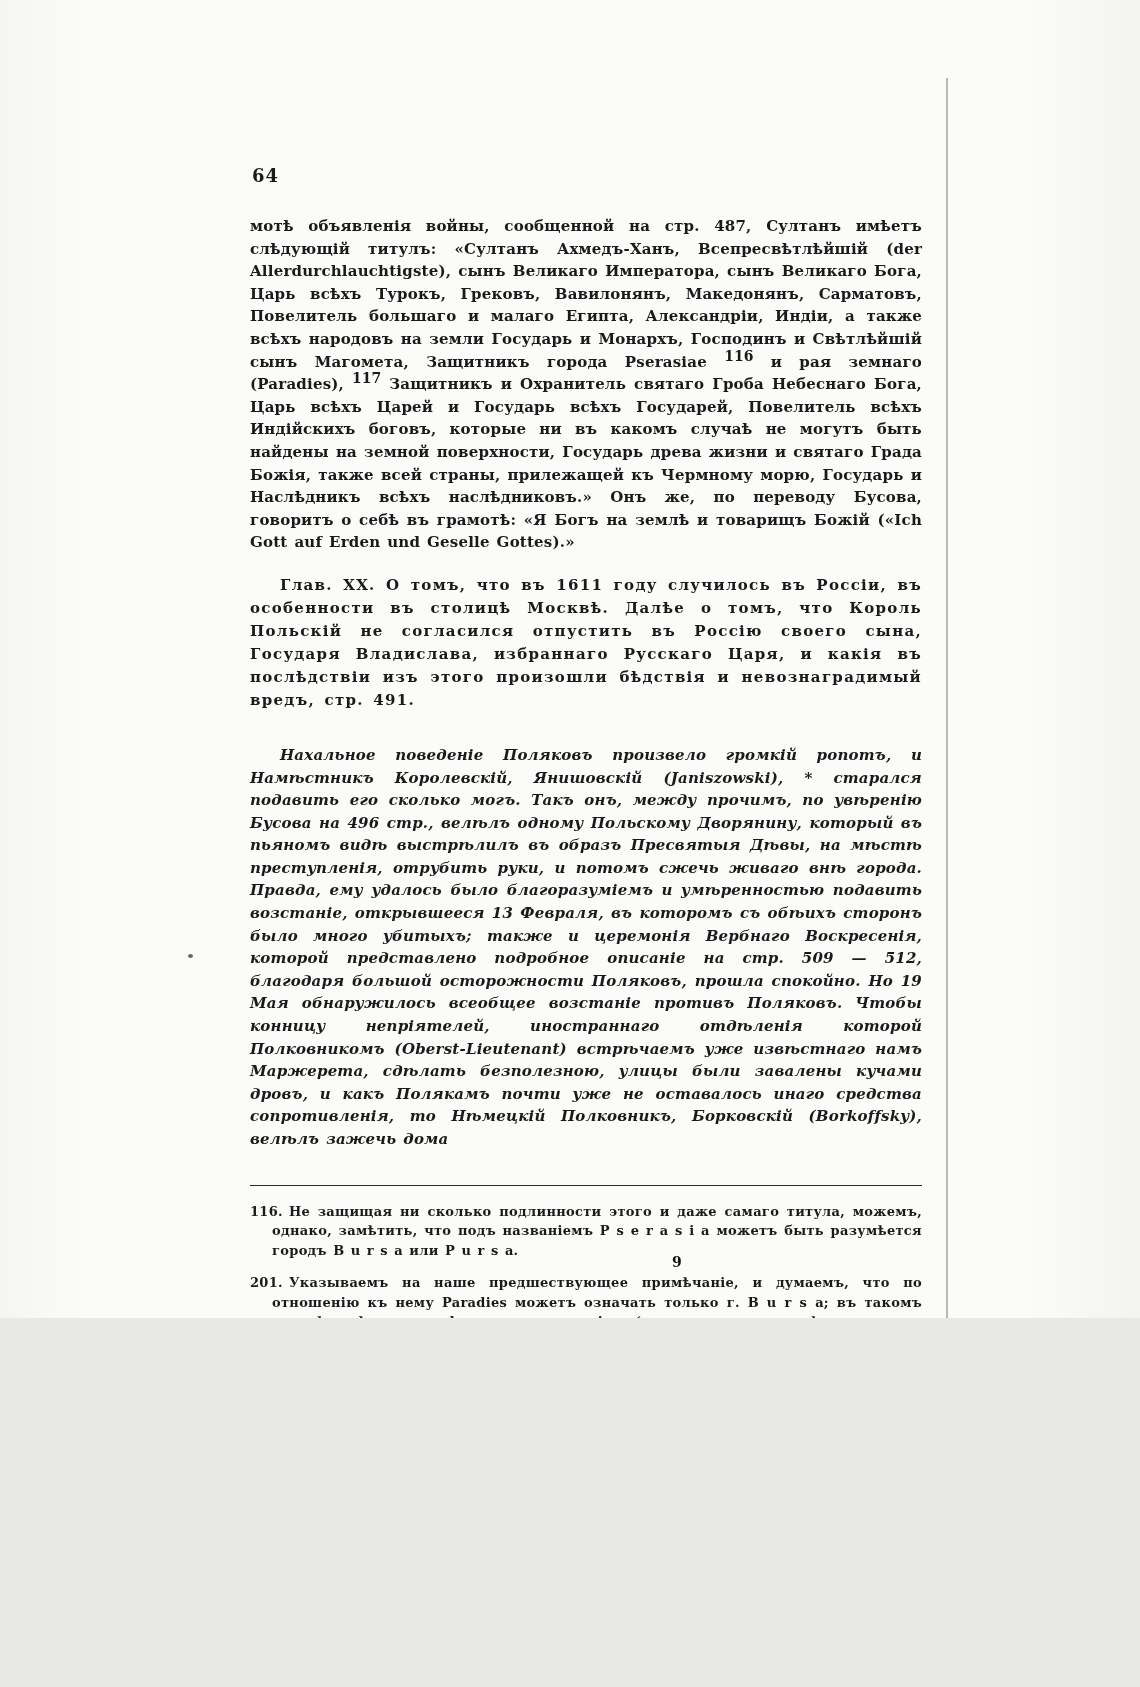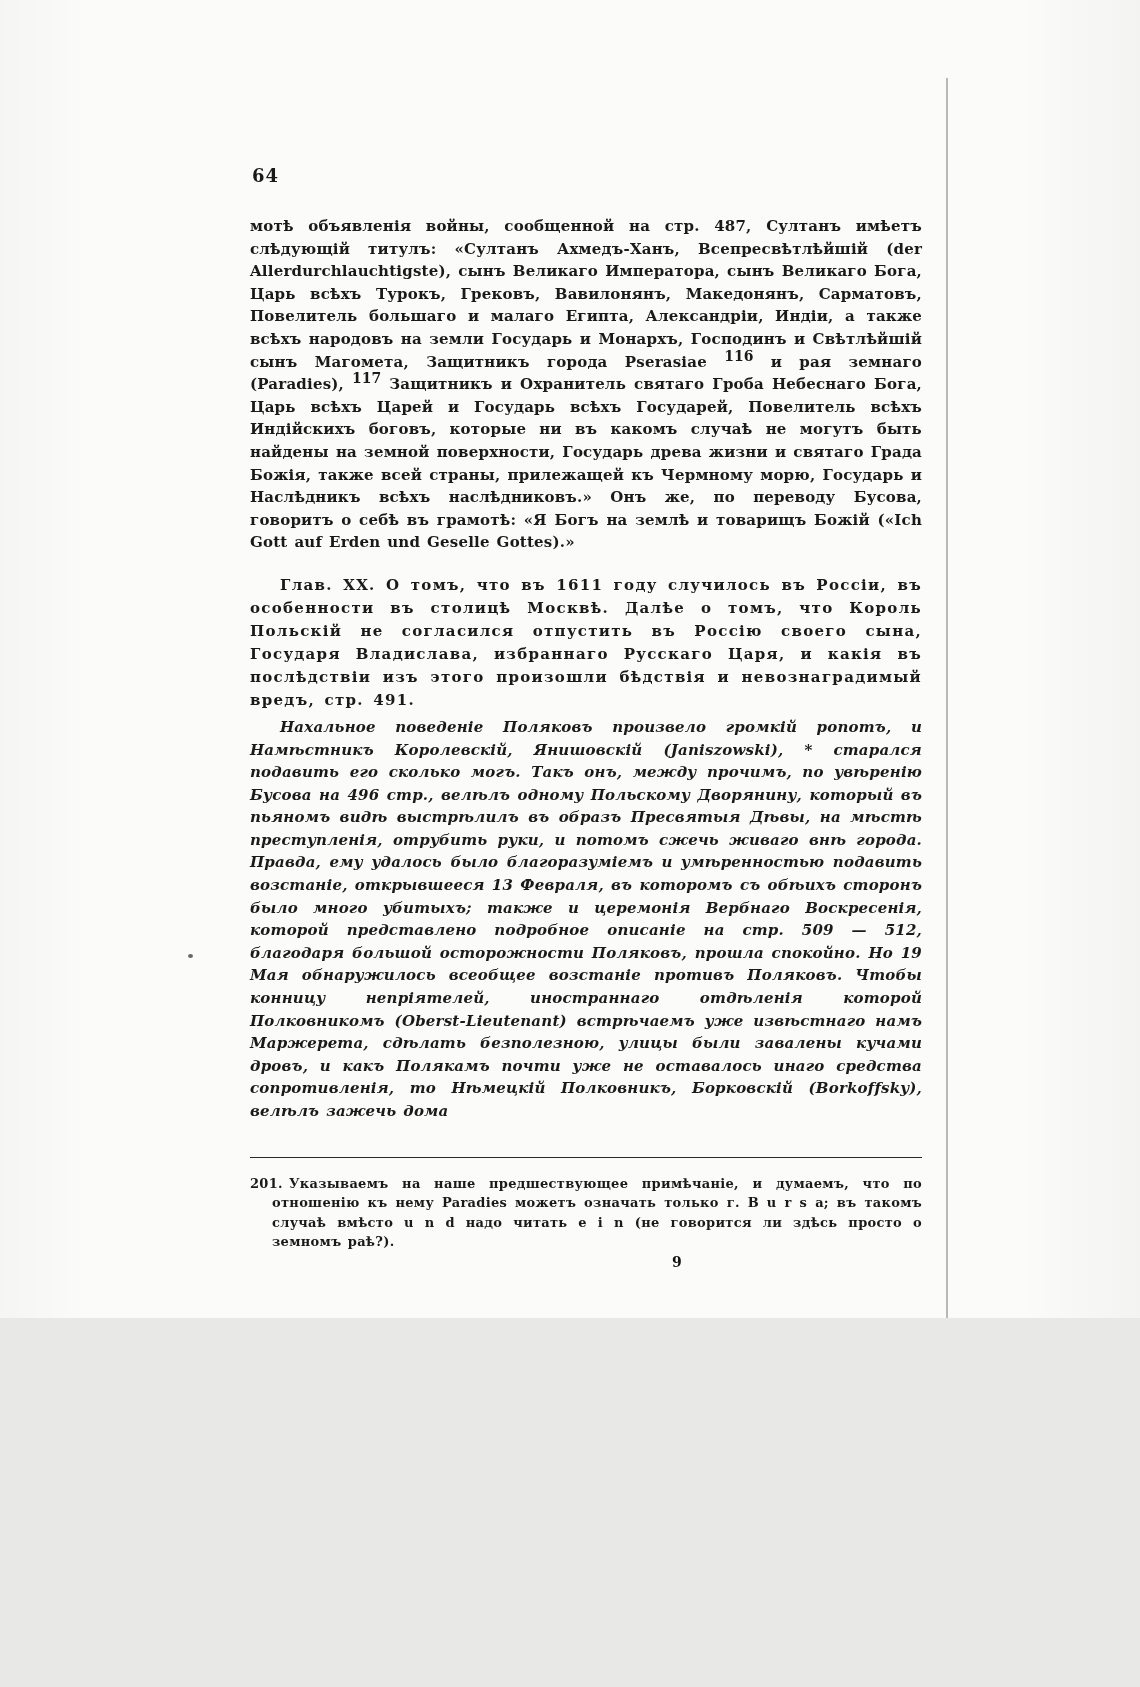--- a/index.html
+++ b/index.html
@@ -63,21 +63,21 @@
     line-height: 22.6px;
     text-align: justify;
     letter-spacing: 0.2px;
     word-spacing: 1.5px;
   }
   .body-par.indent {
     text-indent: 30px;
     font-style: italic;
   }
   .chapter-par {
-    margin: 20px 0 4px 0;
+    margin: 20px 0 32px 0;
     font-size: 15px;
     font-weight: bold;
     line-height: 23px;
     text-align: justify;
     text-indent: 30px;
     letter-spacing: 1.3px;
     word-spacing: 3px;
   }
   .sup {
     font-size: 14px;
@@ -159,20 +159,23 @@
     </p>
 
     <p class="chapter-par">Глав. XX. О томъ, что въ 1611 году случилось въ Россіи, въ особенности въ столицѣ Москвѣ. Далѣе о томъ, что Король Польскій не согласился отпустить въ Россію своего сына, Государя Владислава, избраннаго Русскаго Царя, и какія въ послѣдствіи изъ этого произошли бѣдствія и невознаградимый вредъ, стр. 491.</p>
 
     <p class="body-par indent">Нахальное поведеніе Поляковъ произвело громкій ропотъ, и Намѣстникъ Королевскій, Янишовскій (Janiszowski), * старался подавить его сколько могъ. Такъ онъ, между прочимъ, по увѣренію Бусова на 496 стр., велѣлъ одному Польскому Дворянину, который въ пьяномъ видѣ выстрѣлилъ въ образъ Пресвятыя Дѣвы, на мѣстѣ преступленія, отрубить руки, и потомъ сжечь живаго внѣ города. Правда, ему удалось было благоразуміемъ и умѣренностью подавить возстаніе, открывшееся 13 Февраля, въ которомъ съ обѣихъ сторонъ было много убитыхъ; также и церемонія Вербнаго Воскресенія, которой представлено подробное описаніе на стр. 509 — 512, благодаря большой осторожности Поляковъ, прошла спокойно. Но 19 Мая обнаружилось всеобщее возстаніе противъ Поляковъ. Чтобы конницу непріятелей, иностраннаго отдѣленія которой Полковникомъ (Oberst-Lieutenant) встрѣчаемъ уже извѣстнаго намъ Маржерета, сдѣлать безполезною, улицы были завалены кучами дровъ, и какъ Полякамъ почти уже не оставалось инаго средства сопротивленія, то Нѣмецкій Полковникъ, Борковскій (Borkoffsky), велѣлъ зажечь дома</p>
 
     <hr class="footnote-sep">
 
     <div class="footnotes">
       <p class="footnote">
+        <span class="fn-marker">116.</span><span>Не защищая ни сколько подлинности этого и даже самаго титула, можемъ, однако, замѣтить, что подъ названіемъ P s e r a s i a можетъ быть разумѣется городъ B u r s a или P u r s a.</span>
+      </p>
+      <p class="footnote">
         <span class="fn-marker">201.</span><span>Указываемъ на наше предшествующее примѣчаніе, и думаемъ, что по отношенію къ нему Paradies можетъ означать только г. B u r s a; въ такомъ случаѣ вмѣсто u n d надо читать e i n (не говорится ли здѣсь просто о земномъ раѣ?).</span>
       </p>
     </div>
 
   </div>
 
   <div class="artifact-vline"></div>
   <div class="artifact-vline-dark"></div>
   <span class="artifact-mark-9">9</span>
   <div class="artifact-speck"></div>

